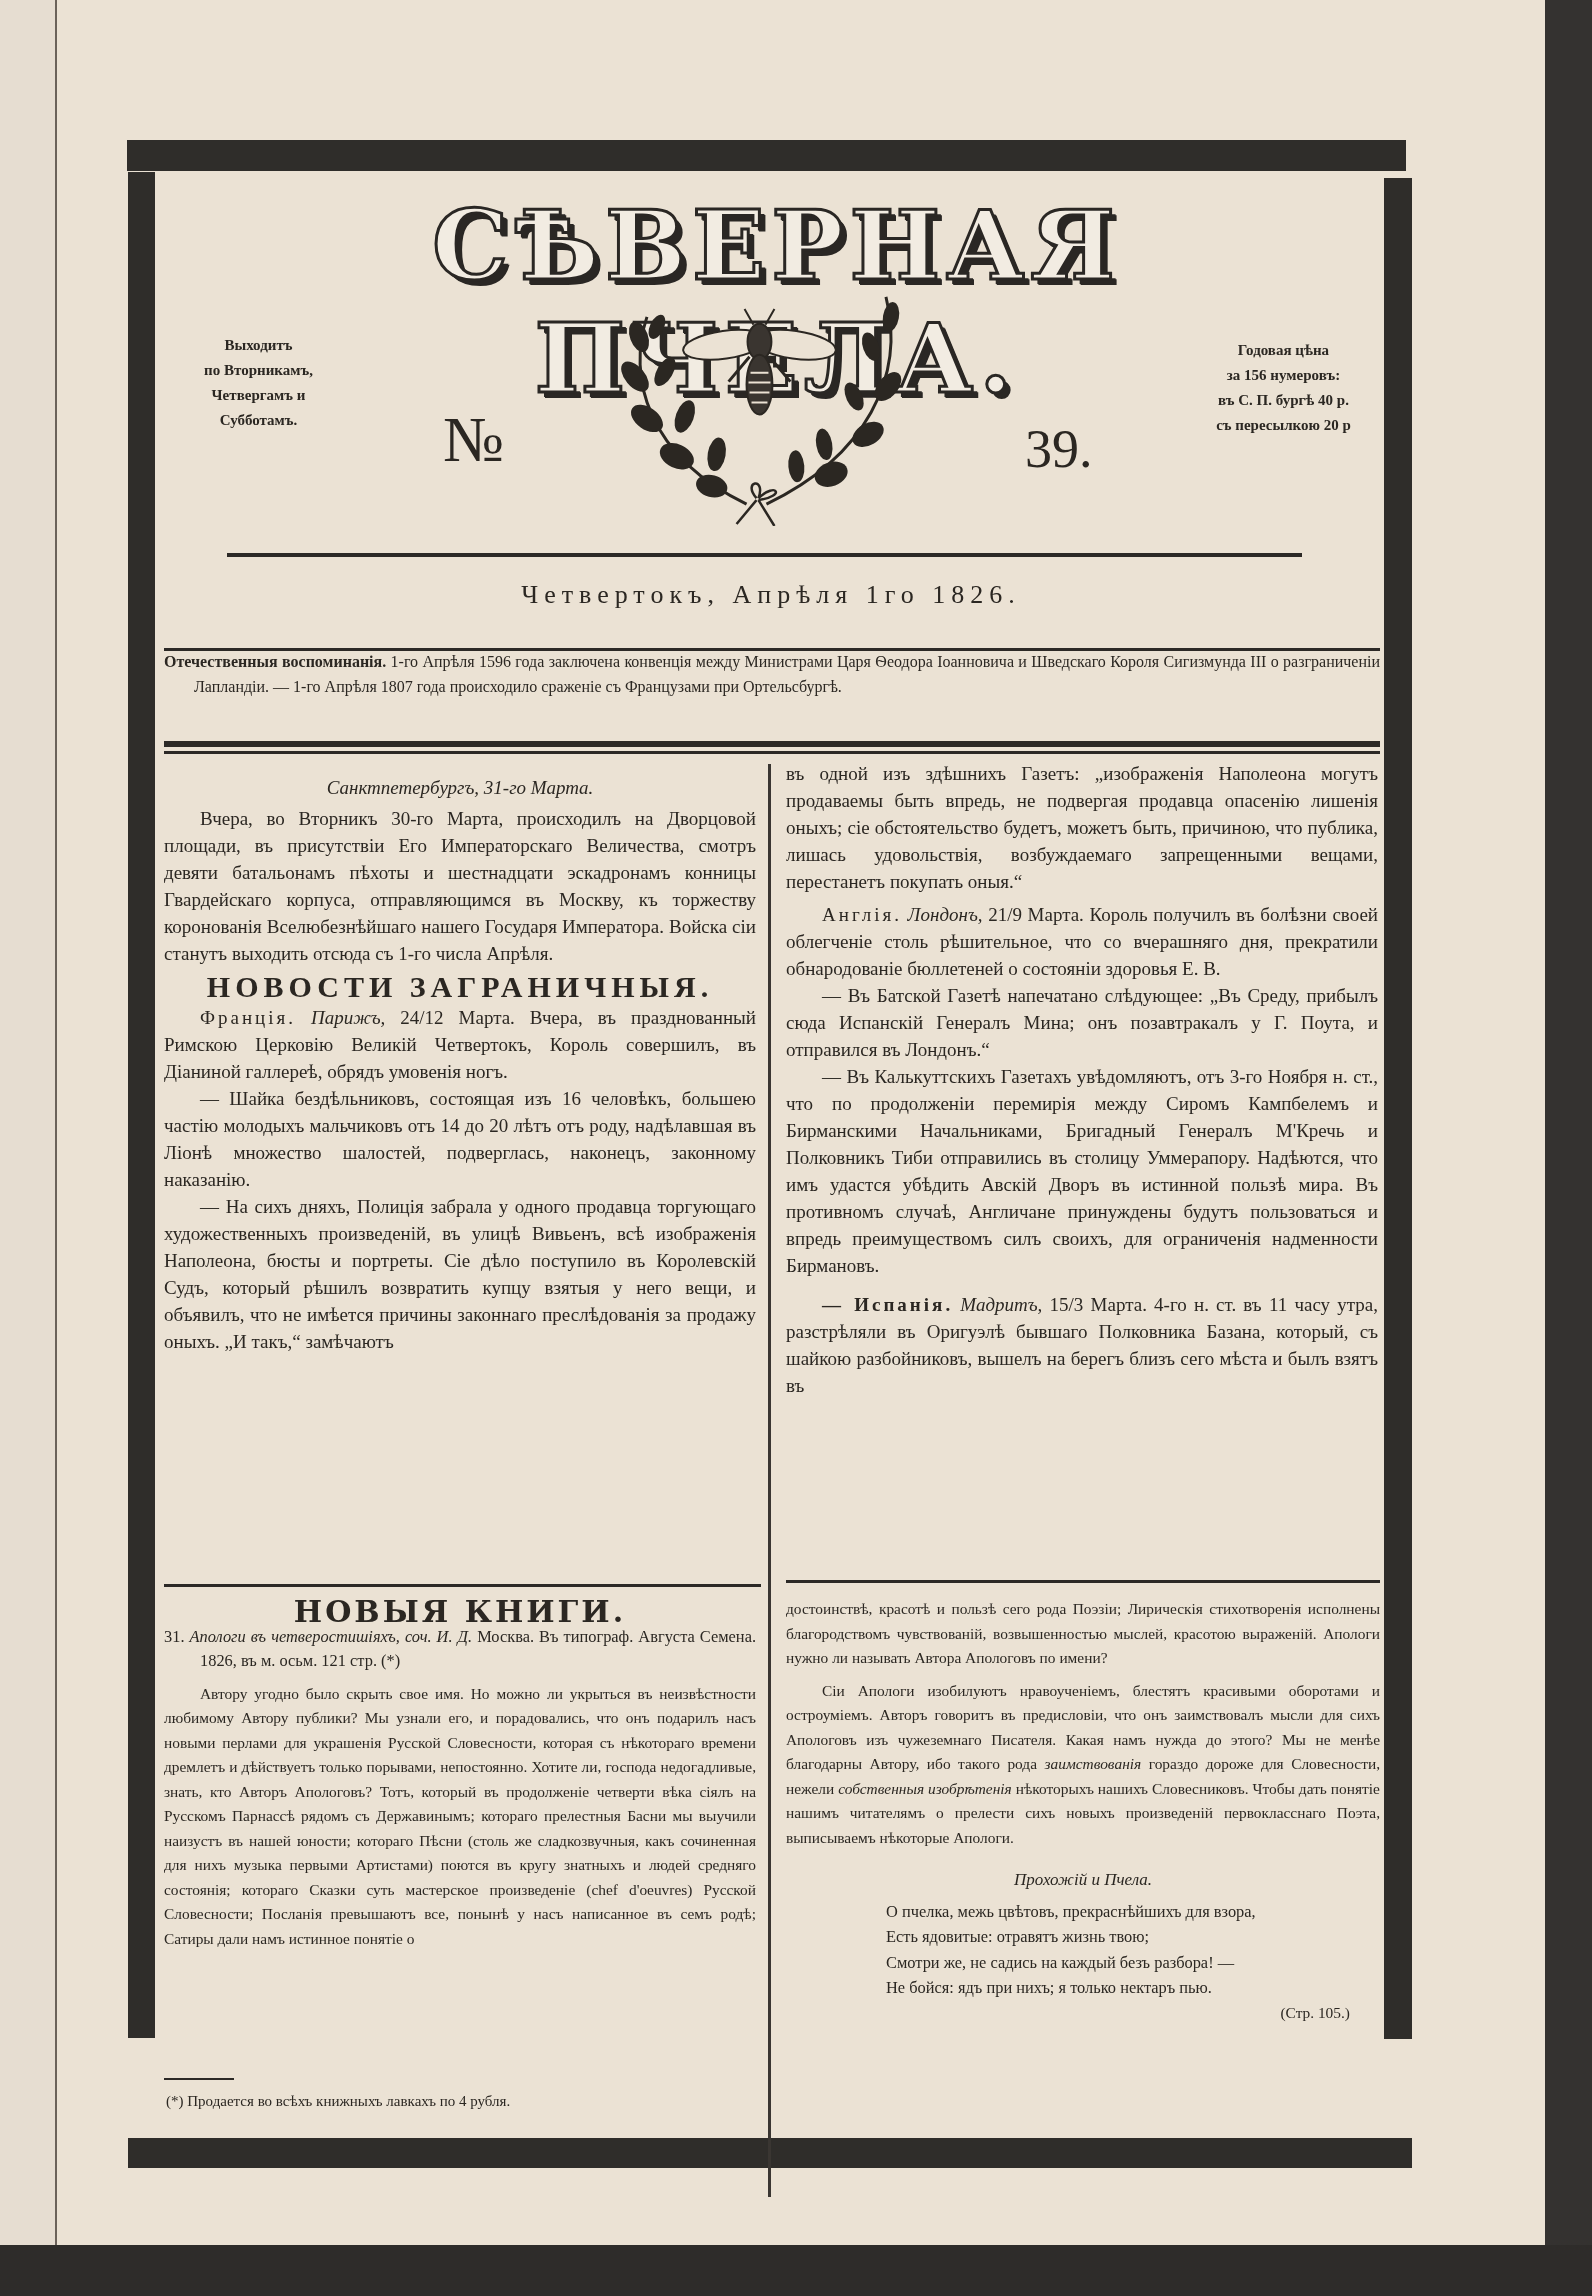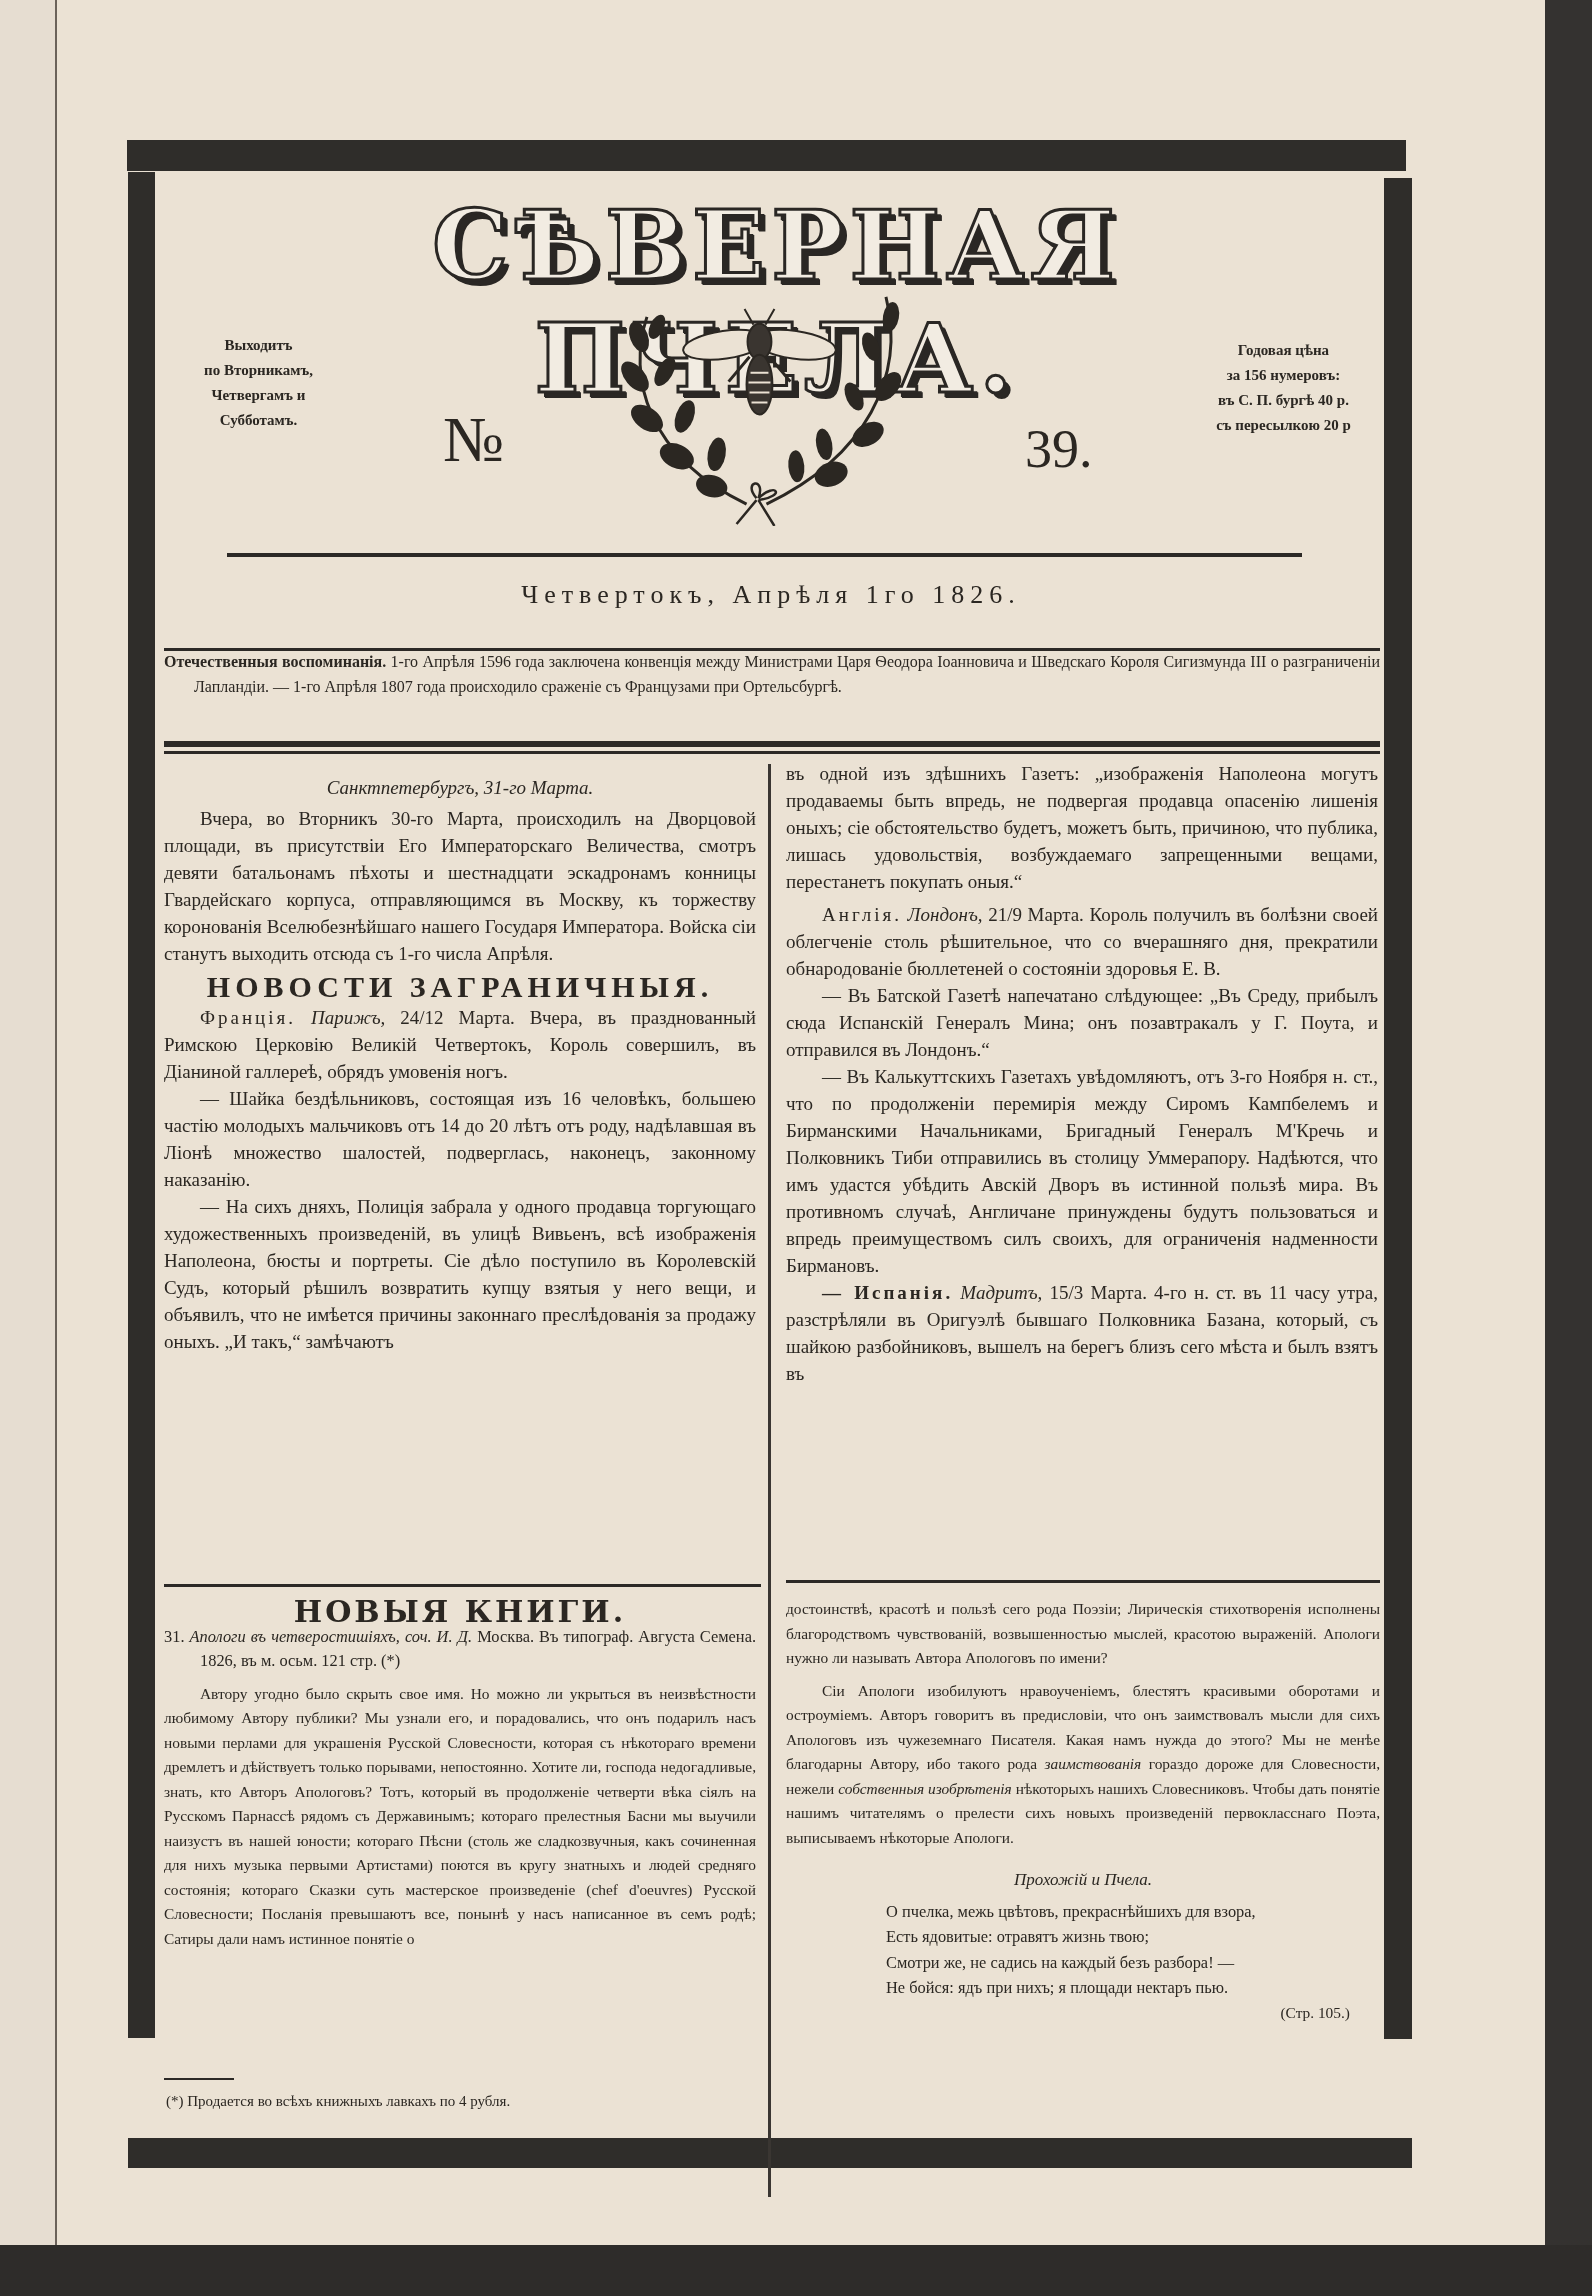--- a/index.html
+++ b/index.html
@@ -177,21 +177,21 @@
   <p><span class="spaced">Франція.</span> <span class="ital">Парижъ,</span> <span>24/12 Марта.</span> <span>Вчера, въ празднованный Римскою Церковію Великій Четвертокъ, Король совершилъ, въ Діаниной галлереѣ, обрядъ умовенія ногъ.</span></p>
   <p>— Шайка бездѣльниковъ, состоящая изъ 16 человѣкъ, большею частію молодыхъ мальчиковъ отъ 14 до 20 лѣтъ отъ роду, надѣлавшая въ Ліонѣ множество шалостей, подверглась, наконецъ, законному наказанію.</p>
   <p>— На сихъ дняхъ, Полиція забрала у одного продавца торгующаго художественныхъ произведеній, въ улицѣ Вивьенъ, всѣ изображенія Наполеона, бюсты и портреты. Сіе дѣло поступило въ Королевскій Судъ, который рѣшилъ возвратить купцу взятыя у него вещи, и объявилъ, что не имѣется причины законнаго преслѣдованія за продажу оныхъ. „И такъ,“ замѣчаютъ</p>
 </div>
 
 <div class="col" style="left:786px; top:760px; width:592px;">
   <p class="noind">въ одной изъ здѣшнихъ Газетъ: „изображенія Наполеона могутъ продаваемы быть впредь, не подвергая продавца опасенію лишенія оныхъ; сіе обстоятельство будетъ, можетъ быть, причиною, что публика, лишась удовольствія, возбуждаемаго запрещенными вещами, перестанетъ покупать оныя.“</p>
   <p style="margin-top:6px;"><span class="spaced">Англія.</span> <span class="ital">Лондонъ,</span> <span>21/9 Марта.</span> <span>Король получилъ въ болѣзни своей облегченіе столь рѣшительное, что со вчерашняго дня, прекратили обнародованіе бюллетеней о состояніи здоровья Е. В.</span></p>
   <p>— Въ Батской Газетѣ напечатано слѣдующее: „Въ Среду, прибылъ сюда Испанскій Генералъ Мина; онъ позавтракалъ у Г. Поута, и отправился въ Лондонъ.“</p>
   <p>— Въ Калькуттскихъ Газетахъ увѣдомляютъ, отъ 3-го Ноября н. ст., что по продолженіи перемирія между Сиромъ Кампбелемъ и Бирманскими Начальниками, Бригадный Генералъ М'Кречь и Полковникъ Тиби отправились въ столицу Уммерапору. Надѣются, что имъ удастся убѣдить Авскій Дворъ въ истинной пользѣ мира. Въ противномъ случаѣ, Англичане принуждены будутъ пользоваться и впредь преимуществомъ силъ своихъ, для ограниченія надменности Бирмановъ.</p>
-  <p style="margin-top:0;"><span class="spaced" style="font-weight:bold;">— Испанія.</span> <span class="ital">Мадритъ,</span> <span>15/3 Марта.</span> <span>4-го н. ст. въ 11 часу утра, разстрѣляли въ Оригуэлѣ бывшаго Полковника Базана, который, съ шайкою разбойниковъ, вышелъ на берегъ близъ сего мѣста и былъ взятъ въ</span></p>
+  <p style="margin-top:12px;"><span class="spaced" style="font-weight:bold;">— Испанія.</span> <span class="ital">Мадритъ,</span> <span>15/3 Марта.</span> <span>4-го н. ст. въ 11 часу утра, разстрѣляли въ Оригуэлѣ бывшаго Полковника Базана, который, съ шайкою разбойниковъ, вышелъ на берегъ близъ сего мѣста и былъ взятъ въ</span></p>
 </div>
 
 <div class="rule" style="left:164px; top:1584px; width:597px; height:3px;"></div>
 <div class="rule" style="left:786px; top:1580px; width:594px; height:3px;"></div>
 
 <div class="small" style="left:164px; top:1600px; width:592px;">
   <div class="bookhead">НОВЫЯ КНИГИ.</div>
   <p class="entry"><span>31.</span> <span class="ital">Апологи въ четверостишіяхъ, соч. И. Д.</span> <span>Москва. Въ типограф. Августа Семена. 1826, въ м. осьм. 121 стр. (*)</span></p>
   <p>Автору угодно было скрыть свое имя. Но можно ли укрыться въ неизвѣстности любимому Автору публики? Мы узнали его, и порадовались, что онъ подарилъ насъ новыми перлами для украшенія Русской Словесности, которая съ нѣкотораго времени дремлетъ и дѣйствуетъ только порывами, непостоянно. Хотите ли, господа недогадливые, знать, кто Авторъ Апологовъ? Тотъ, который въ продолженіе четверти вѣка сіялъ на Русскомъ Парнассѣ рядомъ съ Державинымъ; котораго прелестныя Басни мы выучили наизустъ въ нашей юности; котораго Пѣсни (столь же сладкозвучныя, какъ сочиненная для нихъ музыка первыми Артистами) поются въ кругу знатныхъ и людей средняго состоянія; котораго Сказки суть мастерское произведеніе (chef d'oeuvres) Русской Словесности; Посланія превышаютъ все, понынѣ у насъ написанное въ семъ родѣ; Сатиры дали намъ истинное понятіе о</p>
 </div>
@@ -199,16 +199,16 @@
 <div class="footnote-rule"></div>
 <div class="footnote">(*) Продается во всѣхъ книжныхъ лавкахъ по 4 рубля.</div>
 
 <div class="small" style="left:786px; top:1597px; width:594px;">
   <p class="noind">достоинствѣ, красотѣ и пользѣ сего рода Поэзіи; Лирическія стихотворенія исполнены благородствомъ чувствованій, возвышенностью мыслей, красотою выраженій. Апологи нужно ли называть Автора Апологовъ по имени?</p>
   <p style="margin-top:8px;"><span>Сіи Апологи изобилуютъ нравоученіемъ, блестятъ красивыми оборотами и остроуміемъ. Авторъ говоритъ въ предисловіи, что онъ заимствовалъ мысли для сихъ Апологовъ изъ чужеземнаго Писателя. Какая намъ нужда до этого? Мы не менѣе благодарны Автору, ибо такого рода</span> <span class="ital">заимствованія</span> <span>гораздо дороже для Словесности, нежели</span> <span class="ital">собственныя изобрѣтенія</span> <span>нѣкоторыхъ нашихъ Словесниковъ. Чтобы дать понятіе нашимъ читателямъ о прелести сихъ новыхъ произведеній первокласснаго Поэта, выписываемъ нѣкоторые Апологи.</span></p>
   <div class="poem-title">Прохожій и Пчела.</div>
   <div class="poem-line">О пчелка, межь цвѣтовъ, прекраснѣйшихъ для взора,</div>
   <div class="poem-line">Есть ядовитые: отравятъ жизнь твою;</div>
   <div class="poem-line">Смотри же, не садись на каждый безъ разбора! —</div>
-  <div class="poem-line">Не бойся: ядъ при нихъ; я площади нектаръ пью.</div>
+  <div class="poem-line">Не бойся: ядъ при нихъ; я только нектаръ пью.</div>
   <div class="ref">(Стр. 105.)</div>
 </div>
 
 
 </body></html>

